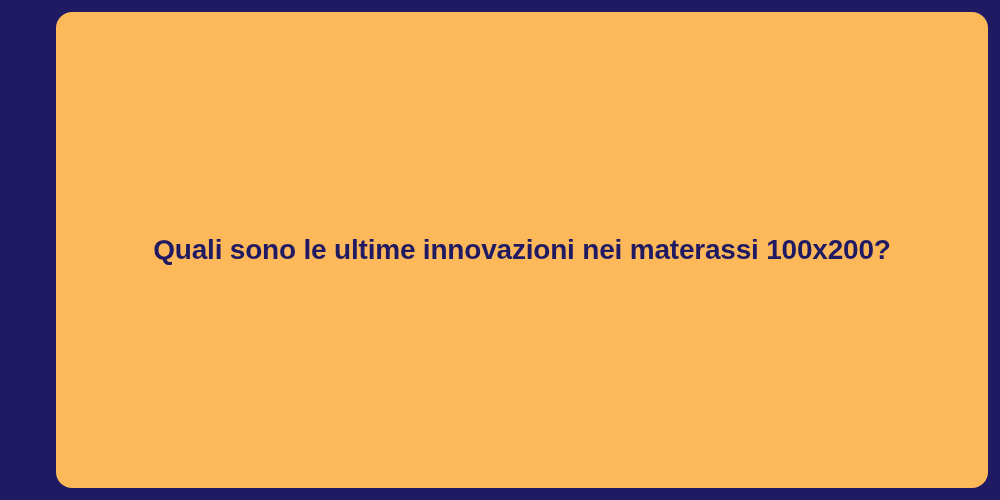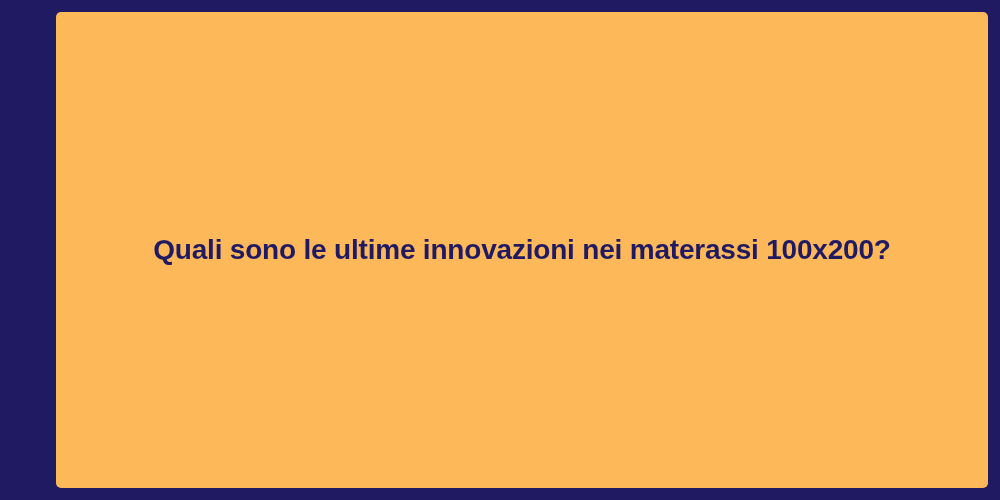--- a/index.html
+++ b/index.html
@@ -21,21 +21,21 @@
     box-sizing: border-box;
   }
 
   #content-panel {
     position: absolute;
     left: 12px;
     top: 12px;
     right: 12px;
     bottom: 12px;
     background: #fdb85a;
-    border-radius: 5px;
+    border-radius: 16px;
     display: flex;
     align-items: center;
     justify-content: center;
     box-sizing: border-box;
     overflow: hidden;
     margin-left: 44px;
   }
 
   #headline-wrap {
     width: 100%;

